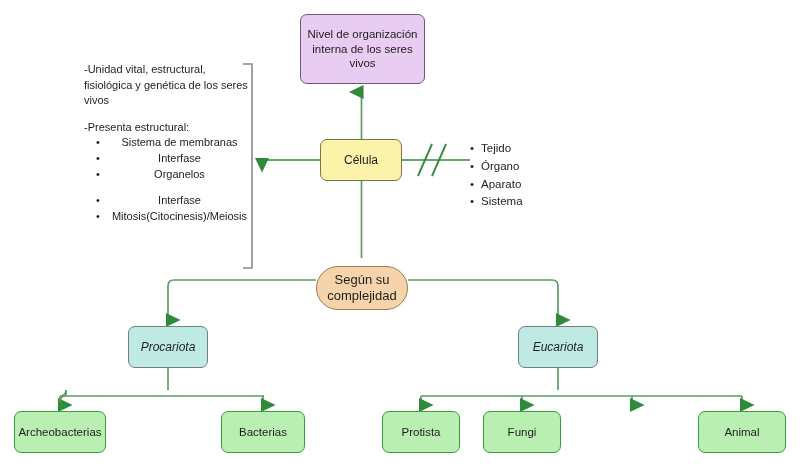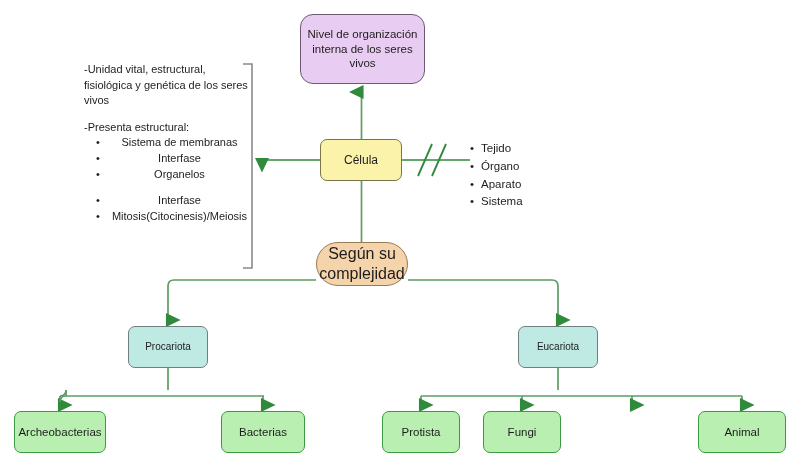--- a/index.html
+++ b/index.html
@@ -18,42 +18,43 @@
     box-sizing:border-box;
     display:flex;align-items:center;justify-content:center;
     text-align:center;
     line-height:1.25;
     white-space:nowrap;
   }
   .node span{display:block;}
 
   .n-top{
     left:300px;top:14px;width:125px;height:70px;
-    background:#e9ccf2;border:1.6px solid #6b5a72;border-radius:13px;
+    background:#e9ccf2;border:1.6px solid #6b5a72;border-radius:7px;
     font-size:11.5px;
   }
   .n-top span{white-space:normal;width:118px;}
 
   .n-cell{
     left:320px;top:139px;width:82px;height:42px;
     background:#fbf3aa;border:1.6px solid #7a7449;border-radius:7px;
     font-size:12px;
   }
 
   .n-ellipse{
-    left:316px;top:242px;width:92px;height:44px;
+    left:316px;top:266px;width:92px;height:44px;
     background:#f6d4ab;border:1.6px solid #9a7b52;border-radius:22px;
-    font-size:16px;
+    font-size:13px;
   }
   .n-ellipse span{white-space:normal;width:86px;}
 
   .n-mid{
     width:80px;height:42px;
     background:#bfeae4;border:1.6px solid #6d7f80;border-radius:7px;
-    font-size:10px;
+    font-size:12px;
+    font-style:italic;
   }
   .n-proc{left:128px;top:326px;}
   .n-euc{left:518px;top:326px;}
 
   .n-leaf{
     height:42px;
     background:#b9efb1;border:1.6px solid #3a9b41;border-radius:7px;
     font-size:11.5px;
     text-align:right;
   }

